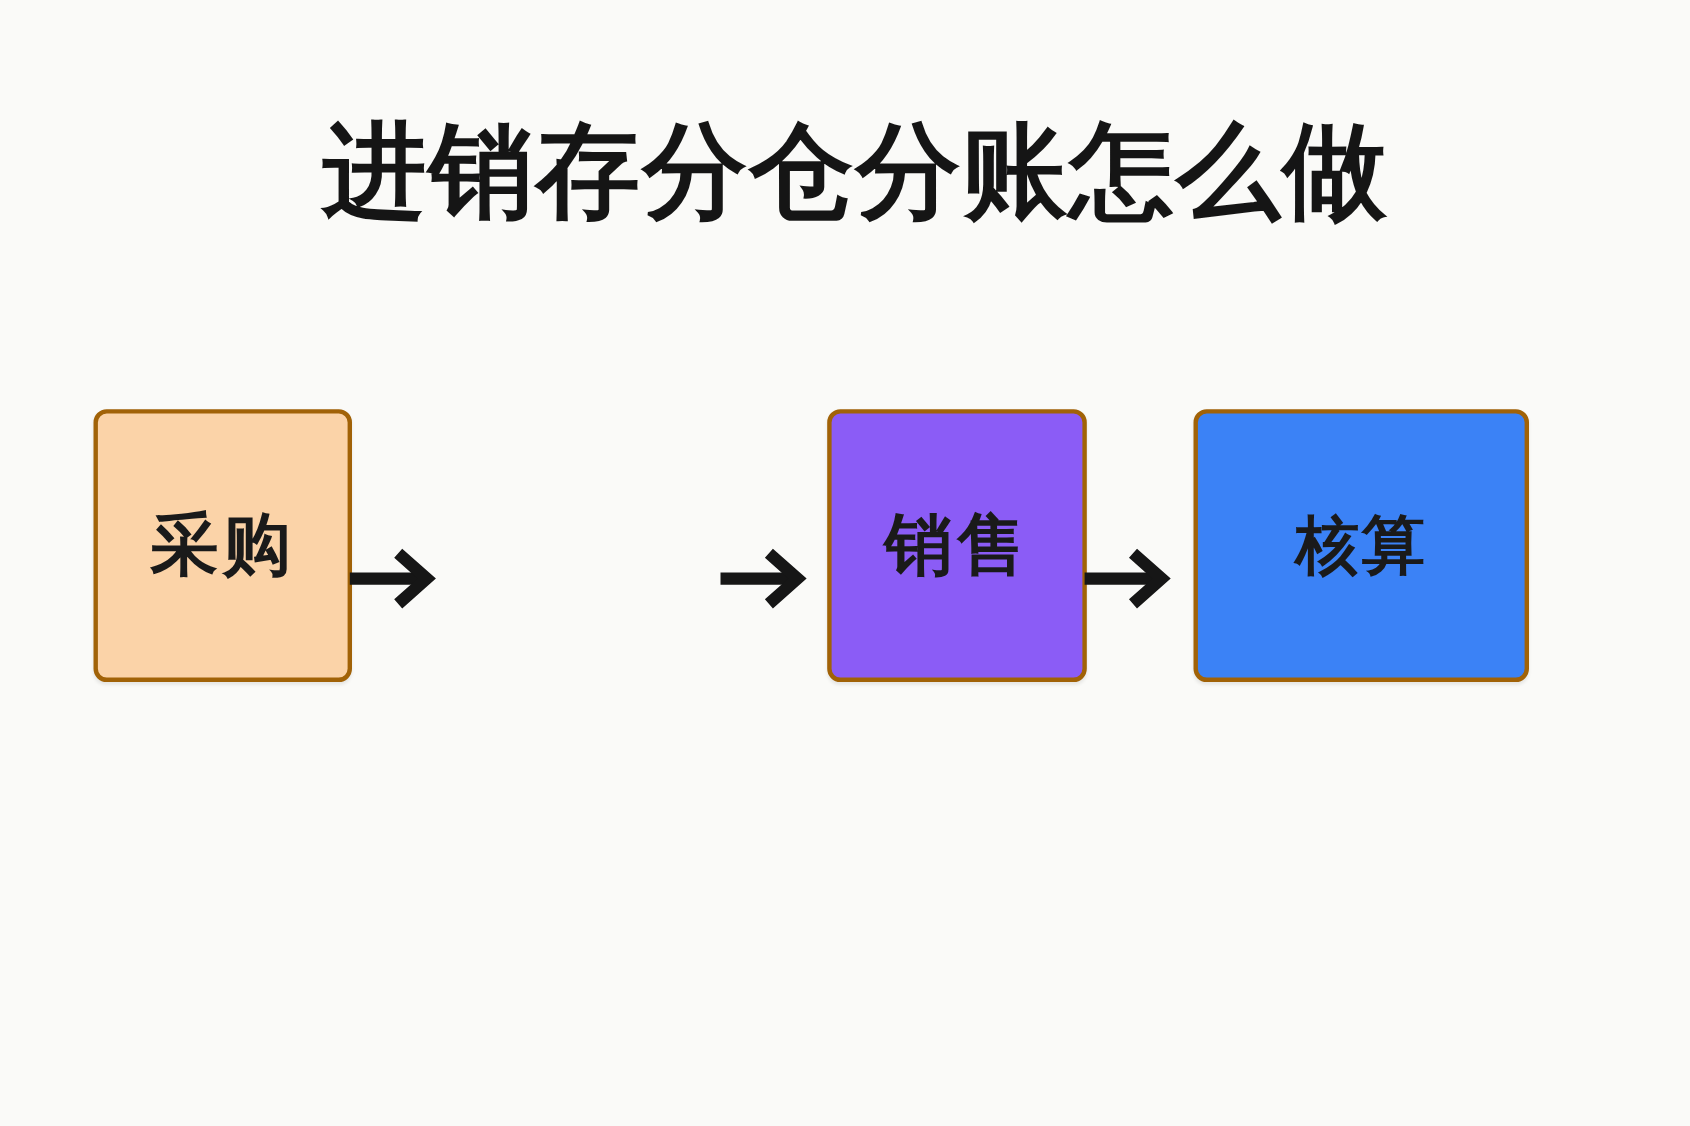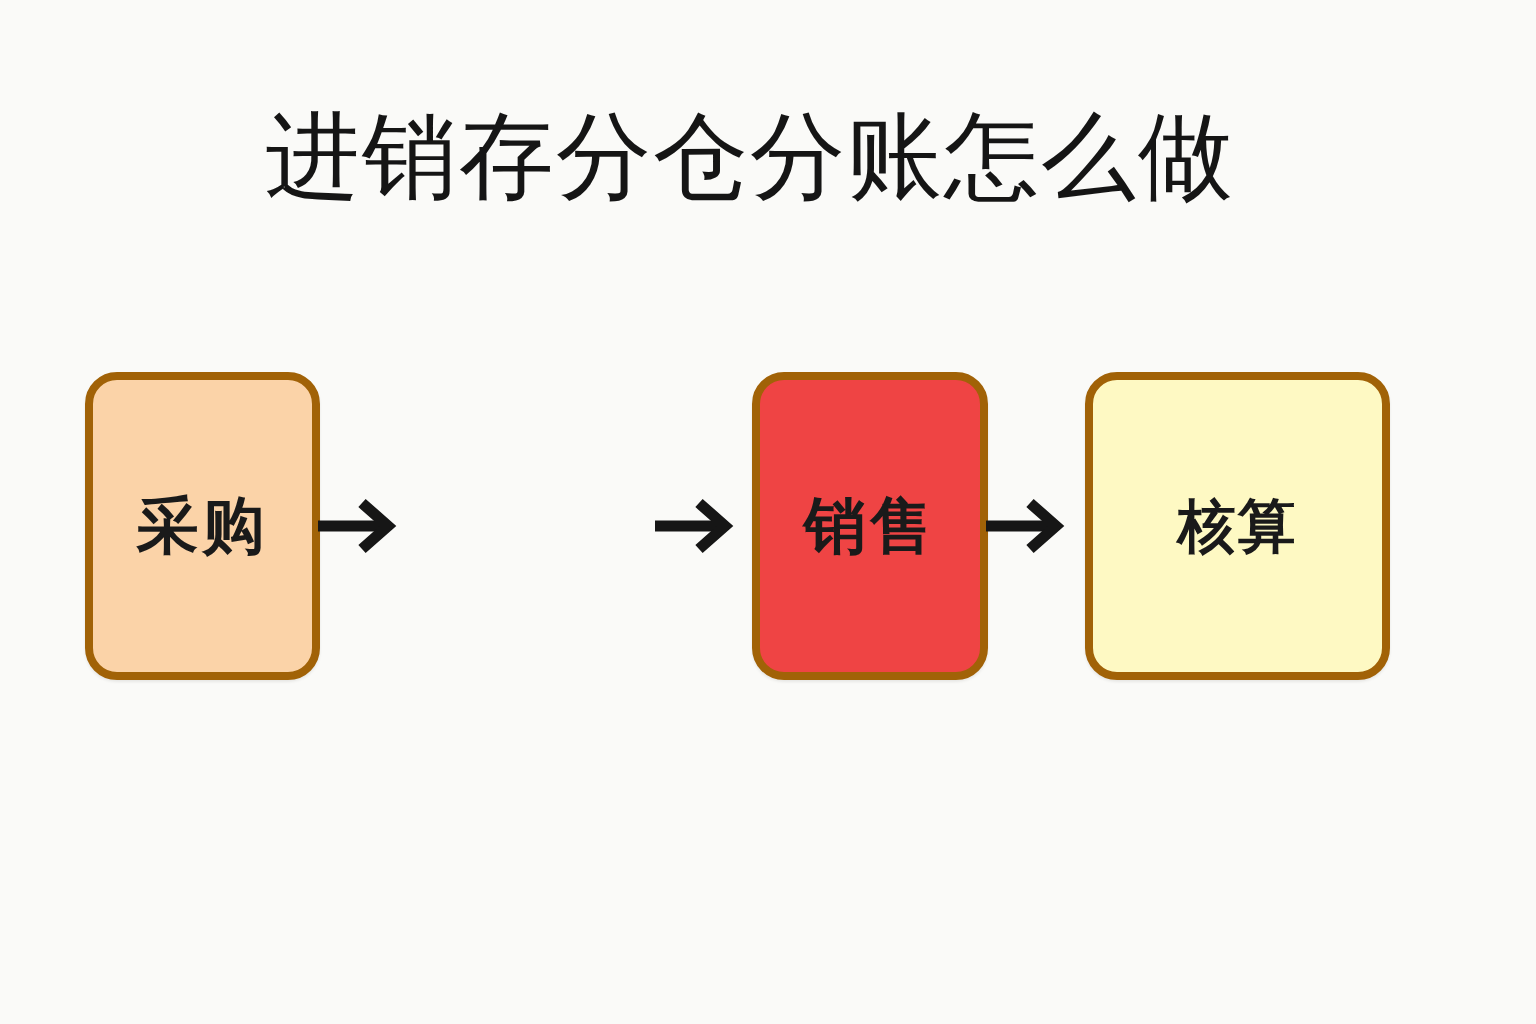--- a/index.html
+++ b/index.html
@@ -18,33 +18,34 @@
     position: absolute;
     inset: 0;
   }
   .title {
     position: absolute;
     top: 104px;
     left: 0;
     width: 1500px;
     text-align: center;
     font-size: 95px;
-    font-weight: 400;
+    font-weight: 700;
     letter-spacing: 2px;
     color: #151515;
     margin: 0;
     line-height: 1.1;
+    padding-left: 28px;
   }
   .flow-box {
     position: absolute;
     top: 372px;
-    height: 308px;
+    height: 248px;
     box-sizing: border-box;
-    border: 8px solid #a16207;
-    border-radius: 32px;
+    border: 4px solid #a16207;
+    border-radius: 12px;
     display: flex;
     flex-direction: column;
     align-items: center;
     justify-content: center;
     box-shadow: 0 2px 3px rgba(0,0,0,0.08);
   }
   .box-line {
     font-size: 62px;
     font-weight: 800;
     line-height: 1.28;
@@ -95,28 +96,28 @@
   </div>
 
 
   <div class="flow-arrow" id="arrow-2" style="color: rgb(22, 22, 22);">
     <svg viewBox="0 0 94 68" aria-hidden="true">
       <path d="M2 34 H66" stroke="currentColor" stroke-width="11" fill="none"></path>
       <path d="M46 11 L72 34 L46 57" stroke="currentColor" stroke-width="11" fill="none" stroke-linejoin="miter"></path>
     </svg>
   </div>
 
-  <div class="flow-box" id="box-3" style="background-color: #ef4444;">
+  <div class="flow-box" id="box-3" style="background-color: #8b5cf6;">
     <span class="box-line">销售</span>
   </div>
 
   <div class="flow-arrow" id="arrow-3" style="color: rgb(22, 22, 22);">
     <svg viewBox="0 0 94 68" aria-hidden="true">
       <path d="M2 34 H66" stroke="currentColor" stroke-width="11" fill="none"></path>
       <path d="M46 11 L72 34 L46 57" stroke="currentColor" stroke-width="11" fill="none" stroke-linejoin="miter"></path>
     </svg>
   </div>
 
-  <div class="flow-box wide" id="box-4" style="background-color: #fef9c3;">
+  <div class="flow-box wide" id="box-4" style="background-color: #3b82f6;">
     <span class="box-line">核算</span>
   </div>
 
 </div>
 
 </body></html>

